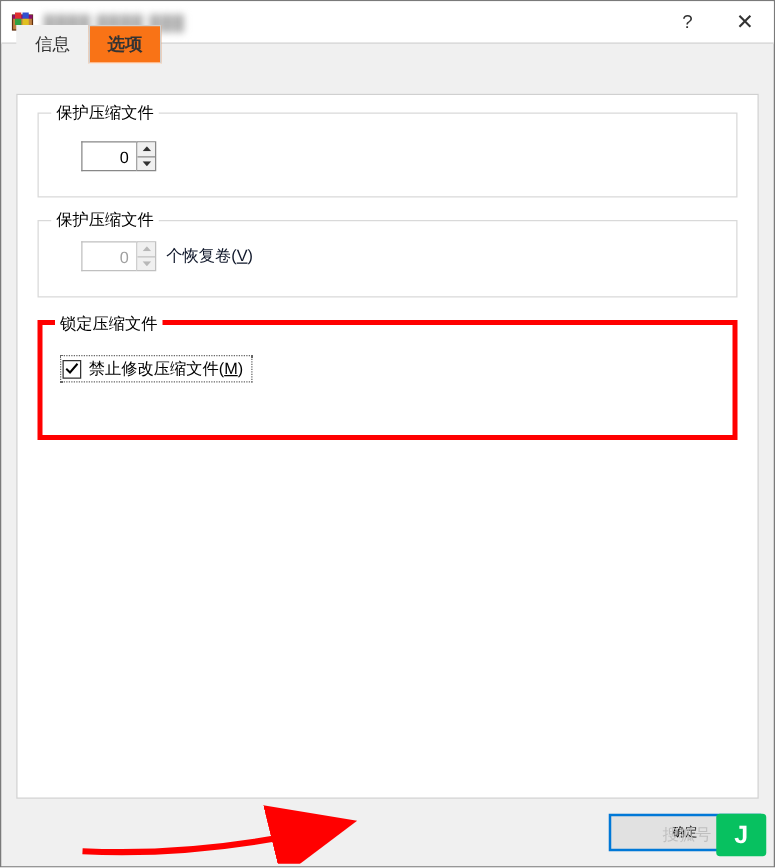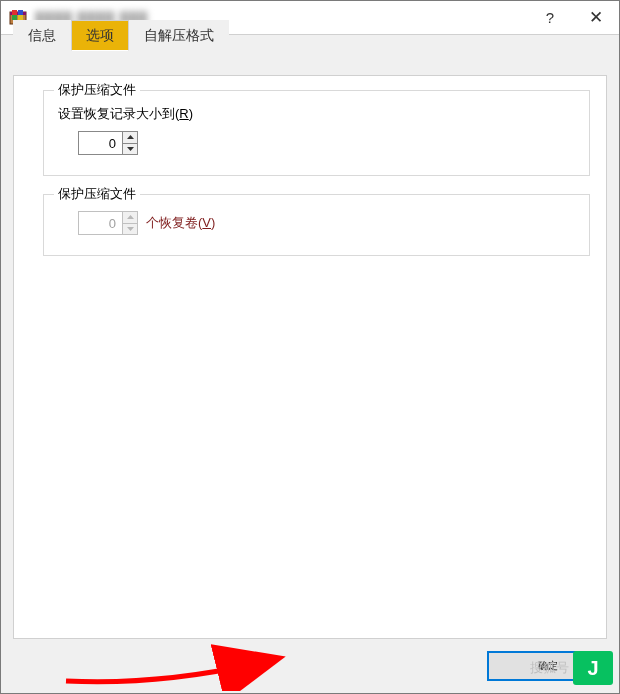--- a/index.html
+++ b/index.html
@@ -69,24 +69,25 @@
     color: #333;
     background: #f0f0f0;
     border: 1px solid transparent;
     border-bottom: none;
     position: relative;
     top: 1px;
     cursor: pointer;
     text-align: center;
   }
   .tab.active {
-    background: #eab308;
+    background: #f97316;
     border: 1px solid #d0d0d0;
     border-bottom: 1px solid #fff;
     z-index: 2;
+    font-weight: bold;
   }
 
   .tabstrip {
     height: 28px;
     position: relative;
   }
 
   .page {
     padding: 14px 16px;
   }
@@ -145,21 +146,21 @@
   .spinner-btns.disabled { border-color: #c0c0c0; }
   .sp-btn {
     flex: 1;
     display: flex; align-items: center; justify-content: center;
     background: #f0f0f0;
     cursor: pointer;
   }
   .sp-btn + .sp-btn { border-top: 1px solid #888; }
   .spinner-btns.disabled .sp-btn + .sp-btn { border-top-color:#c0c0c0; }
   .sp-btn svg{ display:block;}
-  .disabled-text { color: #7f1d1d; }
+  .disabled-text { color: #0f172a; }
 
   .checkbox-wrap {
     display: inline-flex;
     align-items: center;
     gap: 6px;
     border: 1px dotted #666;
     padding: 1px 6px 1px 1px;
   }
   .cb {
     width: 15px; height: 15px;
@@ -237,32 +238,28 @@
     <div class="title-btn close">
         <span>✕</span>
       </div>
   </div>
 
   <div style="position:absolute; left:12px; right:12px; top:46px; bottom:54px;">
     <div class="tabstrip">
       <div class="tabs">
         <div class="tab"><span>信息</span></div>
         <div class="tab active"><span>选项</span></div>
-        <div class="tab"><span>自解压格式</span></div>
       </div>
     </div>
 
-    <div class="client" style="position:absolute; left:0; right:0; top:28px; bottom:0;padding-left:13px;">
+    <div class="client" style="position:absolute; left:0; right:0; top:28px; bottom:0;">
       <div class="page">
 
         <div class="group">
           <div class="group-title">保护压缩文件</div>
-          <div class="label-link">
-            <span>设置恢复记录大小到(</span><span class="underline-letter">R</span><span>)</span>
-          </div>
           <div class="row indent">
             <span class="spinner-wrap">
               <input class="spinner-input" value="0" style="">
               <span class="spinner-btns">
                 <span class="sp-btn">
                     <svg width="7" height="4">
                       <polygon points="3.5,0 7,4 0,4" fill="#333"></polygon>
                     </svg>
                   </span>
                 <span class="sp-btn">
@@ -292,20 +289,35 @@
                     </svg>
                   </span>
               </span>
             </span>
             <span class="disabled-text">
               <span>个恢复卷(</span><span class="underline-letter">V</span><span>)</span>
             </span>
           </div>
         </div>
 
+        <div class="group highlight-group">
+          <div class="group-title">锁定压缩文件</div>
+          <div class="row" style="margin-top:10px;">
+            <label class="checkbox-wrap">
+              <span class="cb">
+                <svg width="11" height="11" viewBox="0 0 11 11">
+                    <polyline points="1,5 4,8 10,1" fill="none" stroke="#000" stroke-width="1.6"></polyline>
+                  </svg>
+              </span>
+              <span>
+                <span>禁止修改压缩文件(</span><span class="underline-letter">M</span><span>)</span>
+              </span>
+            </label>
+          </div>
+        </div>
 
       </div>
     </div>
   </div>
 
   <div class="buttons">
     <div class="btn default">
         <span>确定</span>
       </div>
   </div>

